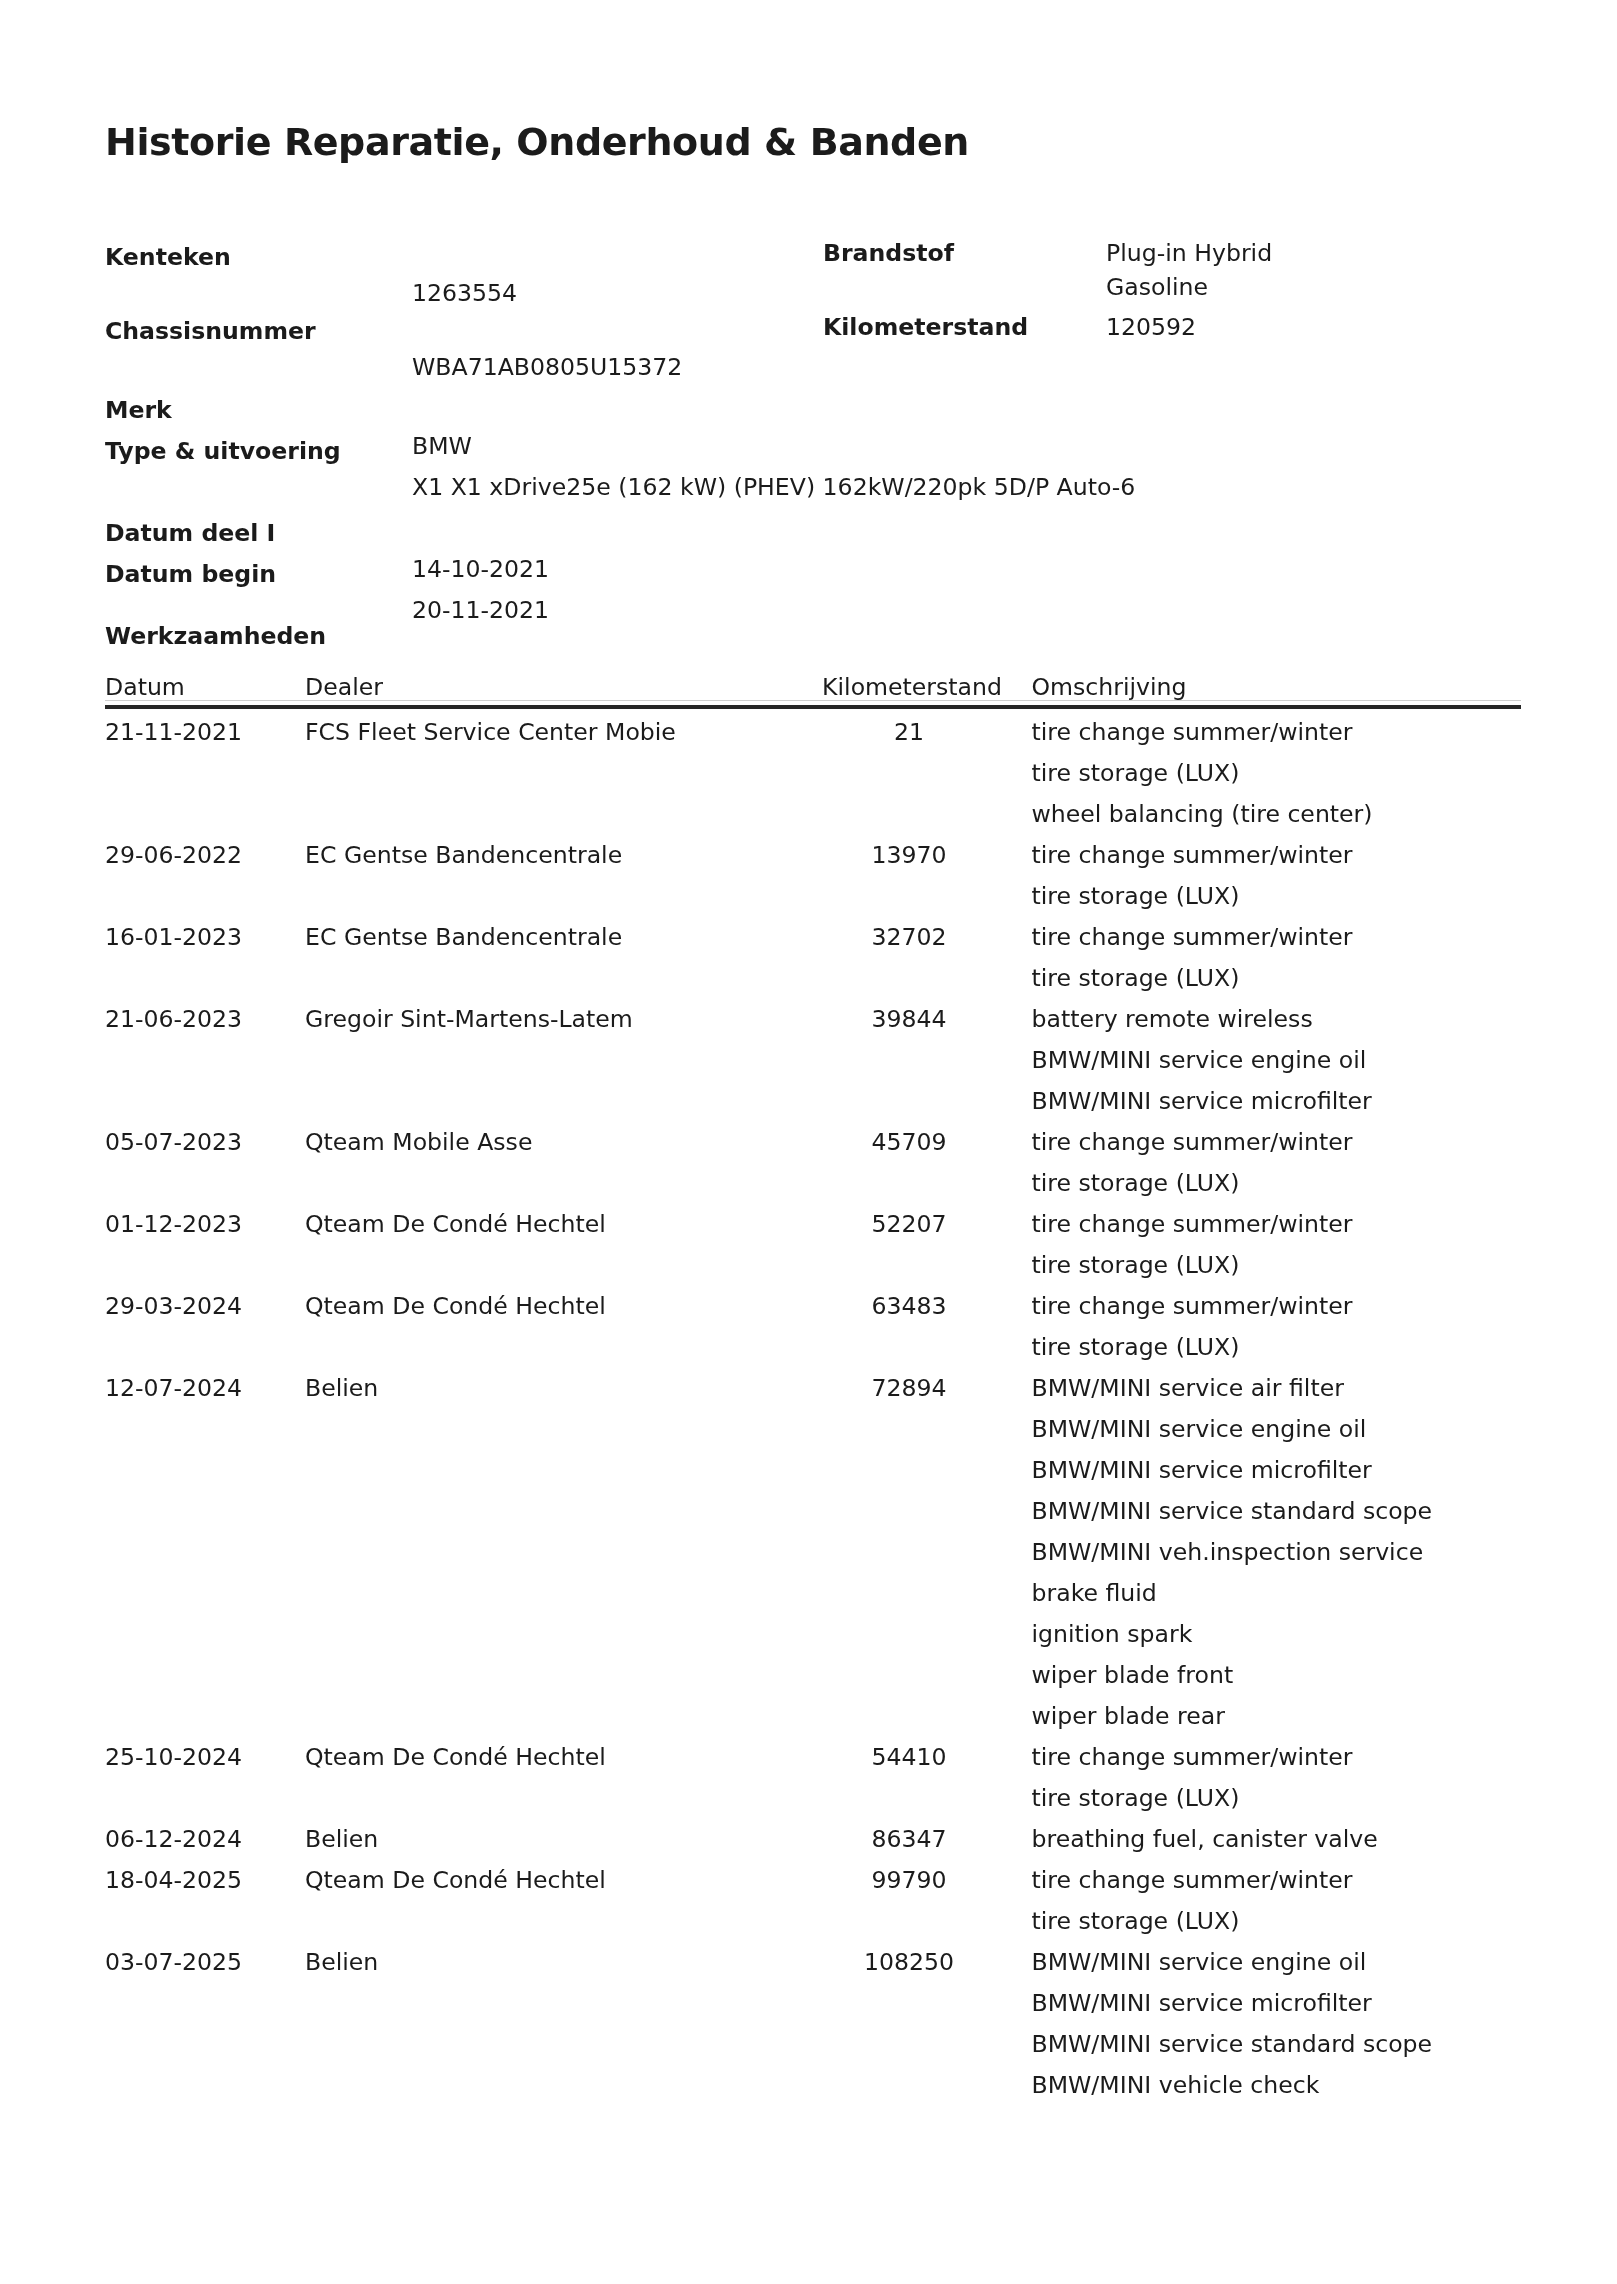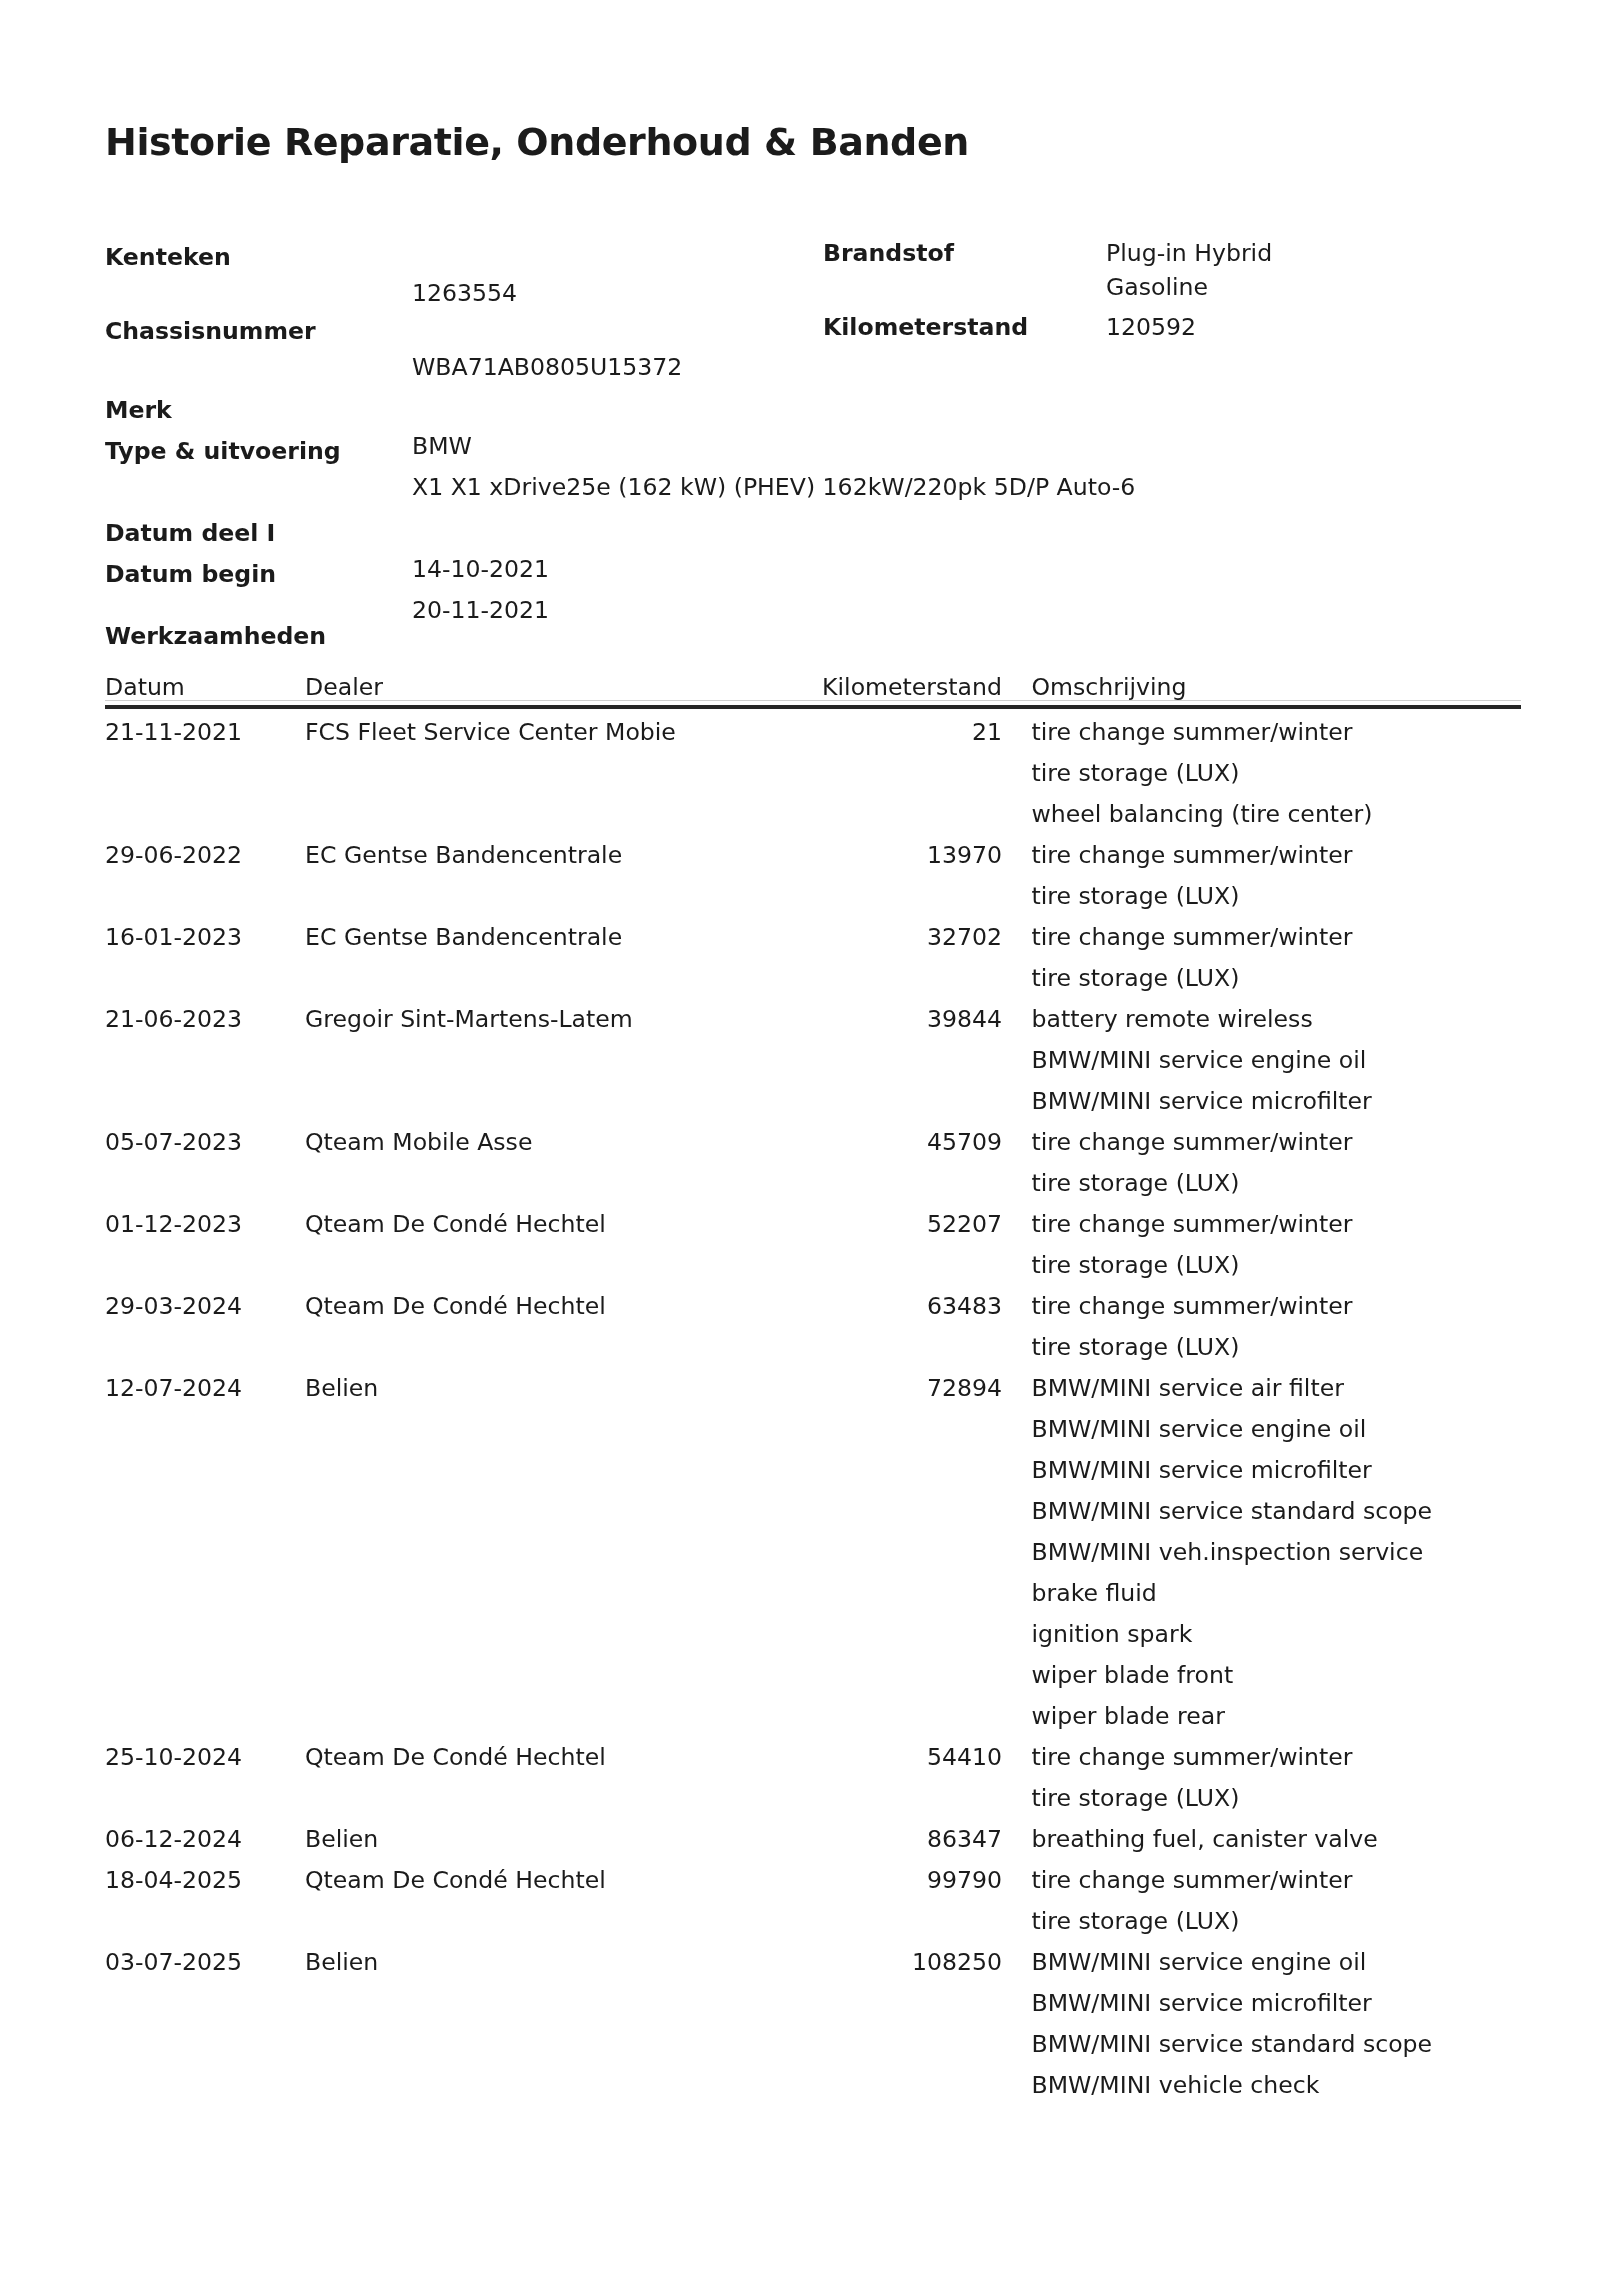--- a/index.html
+++ b/index.html
@@ -84,21 +84,21 @@
 
   .tbody {
     left: 105px;
     top: 712px;
     width: 1416px;
   }
   .t-row {
     line-height: 41px;
   }
   .t-date, .t-dealer { white-space: nowrap; align-self: start; }
-  .t-km { text-align: right; white-space: nowrap; align-self: start; }
+  .t-km { text-align: center; white-space: nowrap; align-self: start; }
   .t-items div { white-space: nowrap; }
 </style>
 </head>
 <body>
 
 <div class="page">
 
   <h1 class="abs doc-title">Historie Reparatie, Onderhoud &amp; Banden</h1>
 
   <div class="abs info-row" style="top:236px;">

